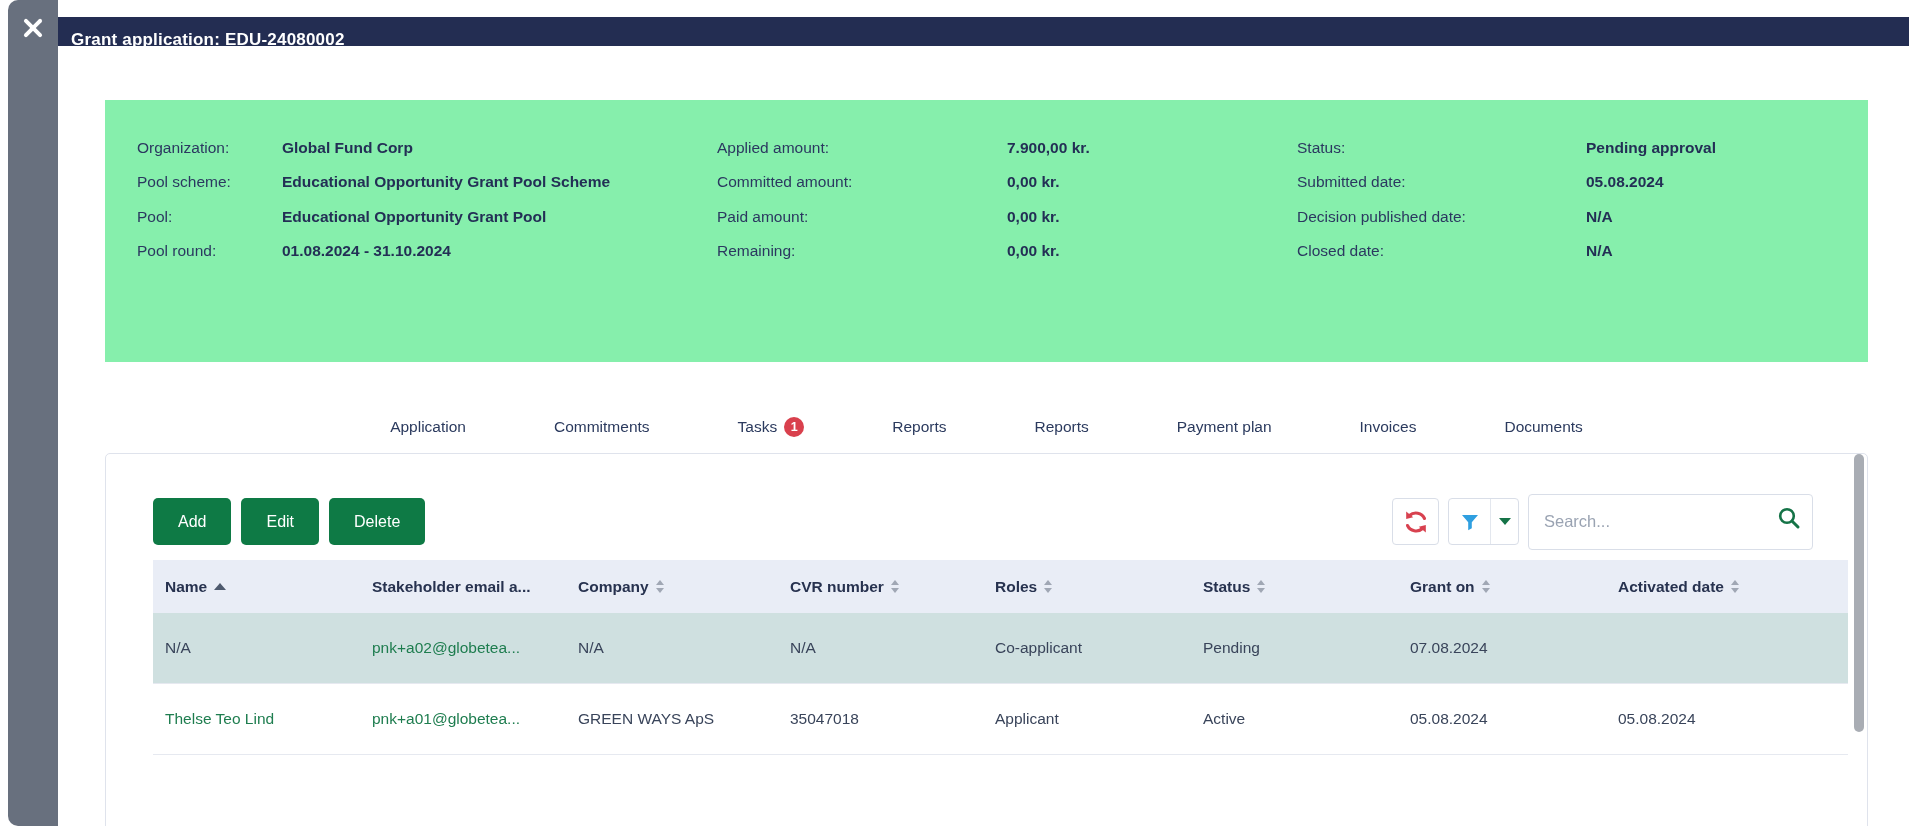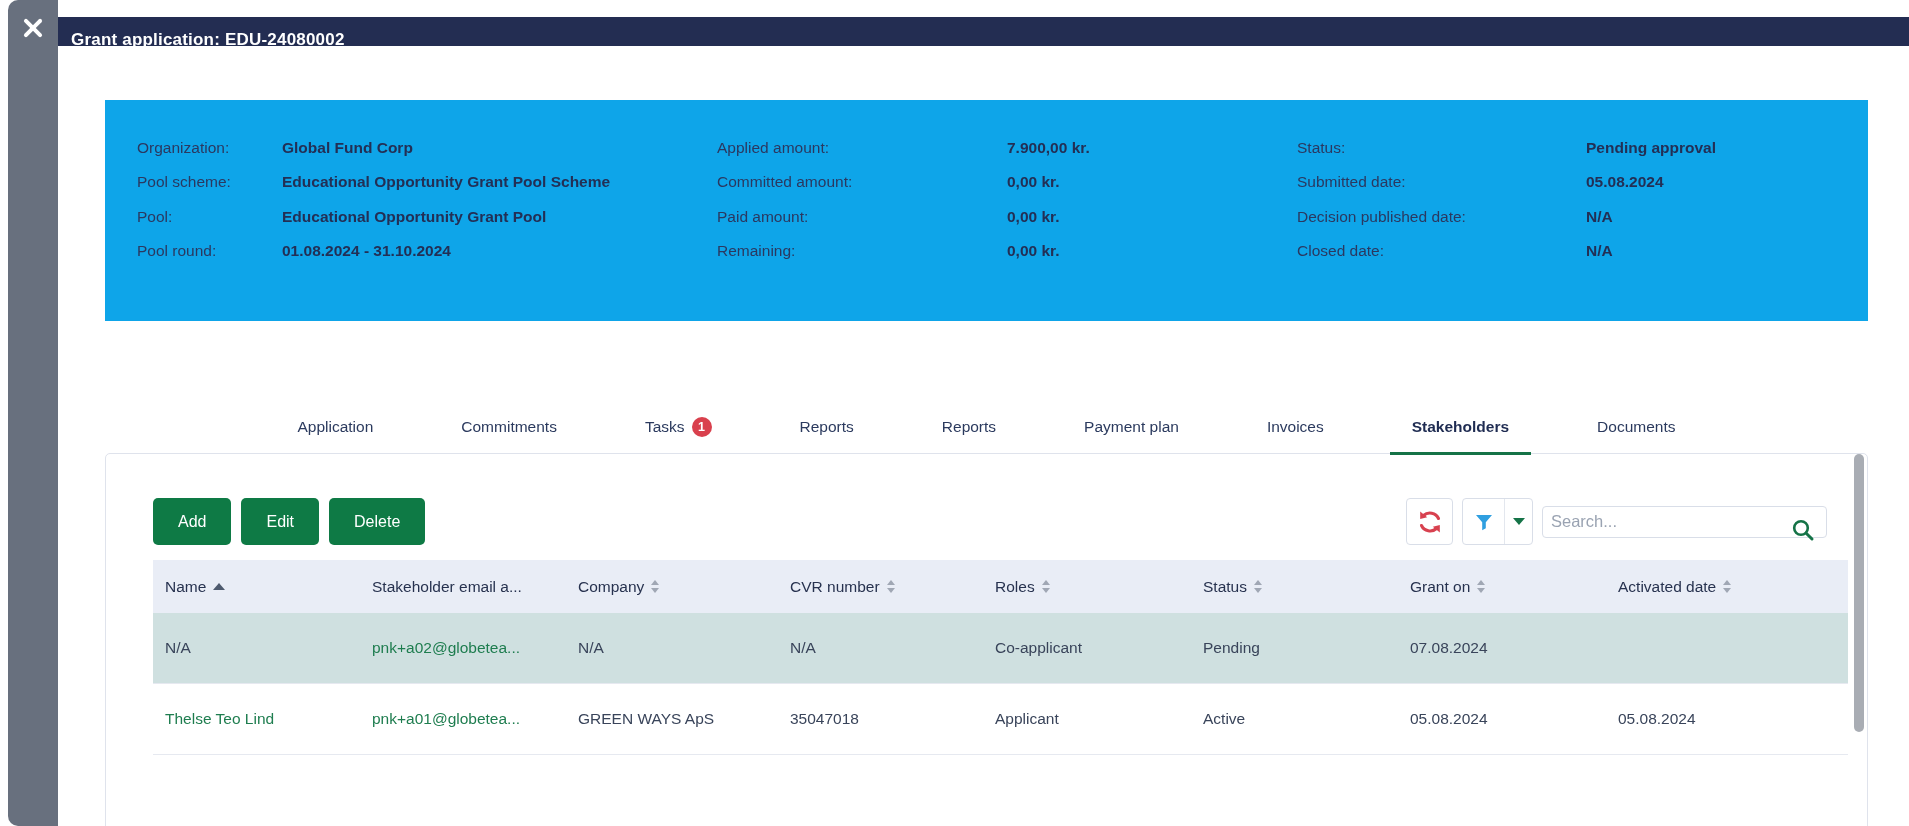--- a/index.html
+++ b/index.html
@@ -17,22 +17,22 @@
   .close-btn .bar.b2 { transform:rotate(-45deg); }
 
   
   .topbar { position:absolute; left:58px; top:17px; right:0; height:46px; background:#232d52;
             display:flex; align-items:center; }
   .topbar-title { color:#ffffff; font-size:17px; font-weight:700; padding-left:13px; letter-spacing:.2px; }
 
   .content { position:absolute; left:58px; top:46px; right:0; bottom:0; background:#fff; }
 
   
-  .summary { position:absolute; left:47px; top:54px; width:1763px; height:221px;
-             background:#0ea5e9; padding:37px 30px 28px 32px; }
+  .summary { position:absolute; left:47px; top:54px; width:1763px; height:262px;
+             background:#86efac; padding:37px 30px 28px 32px; }
   .summary-grid { display:grid; grid-template-columns:145px 435px 290px 290px 289px auto;
                   row-gap:13px; font-size:15.5px; line-height:1.38; color:#2b3860;
                   align-items:start; }
   .sum-label { font-weight:400; padding-right:10px; }
   .sum-value { font-weight:700; color:#232f55; padding-right:24px; }
 
   
   .tabs-wrap { position:absolute; left:47px; right:41px; top:354px; height:53px;
                display:flex; justify-content:center; align-items:stretch; z-index:2;gap:44px; }
   .tab { position:relative; display:flex; align-items:center; padding:0 22px;
@@ -41,49 +41,49 @@
   .tab.active::after { content:""; position:absolute; left:0; right:0; bottom:-2px;
                        height:3px; background:#157347; }
   .tab-badge { display:inline-flex; justify-content:center; align-items:center;
                width:20px; height:20px; margin-left:7px; border-radius:50%;
                background:#d9404d; color:#fff; font-size:12.5px; font-weight:700; }
 
   
   .card { position:absolute; left:47px; right:41px; top:407px; bottom:-6px;
           border:1px solid #dfe3ec; border-radius:5px 5px 0 0; background:#fff; }
 
-  .toolbar { display:flex; align-items:center; margin:44px 40px 0 47px; height:47px; }
+  .toolbar { display:flex; align-items:center; margin:44px 54px 0 47px; height:47px; }
   .btn-green { height:47px; padding:0 25px; margin-right:10px; border:none; border-radius:5px;
                background:#0e7a45; color:#ffffff; font-size:16px;
                font-family:"Liberation Sans", sans-serif; cursor:pointer; }
   .toolbar-right { margin-left:auto; display:flex; align-items:center; }
   .icon-btn { width:47px; height:47px; border:1px solid #d9dee8; border-radius:4px;
               background:#fff; display:flex; align-items:center; justify-content:center;
               cursor:pointer; }
   .split-btn { display:flex; height:47px; border:1px solid #d9dee8; border-radius:4px;
                margin-left:9px; background:#fff; overflow:hidden; }
   .split-left { width:42px; display:flex; align-items:center; justify-content:center;
                 border-right:1px solid #e3e7ee; cursor:pointer; }
   .split-right { width:27px; display:flex; align-items:center; justify-content:center; cursor:pointer; }
   .caret-down { width:0; height:0; border-left:6px solid transparent; border-right:6px solid transparent;
                 border-top:7px solid #157347; }
   .search-box { position:relative; margin-left:9px; }
-  .search-input { width:285px; height:32px; border:1px solid #d9dee8; border-radius:4px;
-                  font-size:16.5px; color:#3a4354; padding:0 44px 0 8px;
+  .search-input { width:285px; height:56px; border:1px solid #d9dee8; border-radius:4px;
+                  font-size:16.5px; color:#3a4354; padding:0 44px 0 15px;
                   font-family:"Liberation Sans", sans-serif; outline:none; }
   .search-input::placeholder { color:#9aa3b2; }
   .search-icon { position:absolute; right:12px; top:12px; }
 
   
   .table-zone { margin:15px 19px 0 47px; }
   .grid-row { display:grid;
               grid-template-columns:207px 206px 212px 205px 208px 207px 208px minmax(0,1fr);
               align-items:center; }
   .thead { background:#e9edf6; height:53px; }
-  .th { display:flex; align-items:center; padding-left:12px; font-weight:400;
+  .th { display:flex; align-items:center; padding-left:12px; font-weight:700;
         font-size:15.5px; color:#27324f; cursor:pointer; white-space:nowrap; overflow:hidden; }
   .th-label { margin-right:7px; }
   .sort-asc { width:0; height:0; border-left:6px solid transparent; border-right:6px solid transparent;
               border-bottom:7px solid #4e5a6e; display:inline-block; }
   .sort-both { display:inline-flex; flex-direction:column; align-items:center; }
   .tri-up-sm { width:0; height:0; border-left:4.5px solid transparent; border-right:4.5px solid transparent;
                border-bottom:5.5px solid #a0a7b4; }
   .tri-down-sm { width:0; height:0; border-left:4.5px solid transparent; border-right:4.5px solid transparent;
                  border-top:5.5px solid #a0a7b4; margin-top:2.5px; }
   .trow { height:71px; border-bottom:1px solid #e6e9f0; background:#fff; cursor:pointer; }
@@ -156,23 +156,20 @@
         </div>
         <div class="tab">
           <span class="tab-label">Reports</span>
         </div>
         <div class="tab">
           <span class="tab-label">Payment plan</span>
         </div>
         <div class="tab">
           <span class="tab-label">Invoices</span>
         </div>
-        <div class="tab active">
-          <span class="tab-label">Stakeholders</span>
-        </div>
         <div class="tab">
           <span class="tab-label">Documents</span>
         </div>
       </div>
 
     <div class="card">
 
       <div class="toolbar">
         <div style="display:flex;">
             <button class="btn-green">Add</button>

